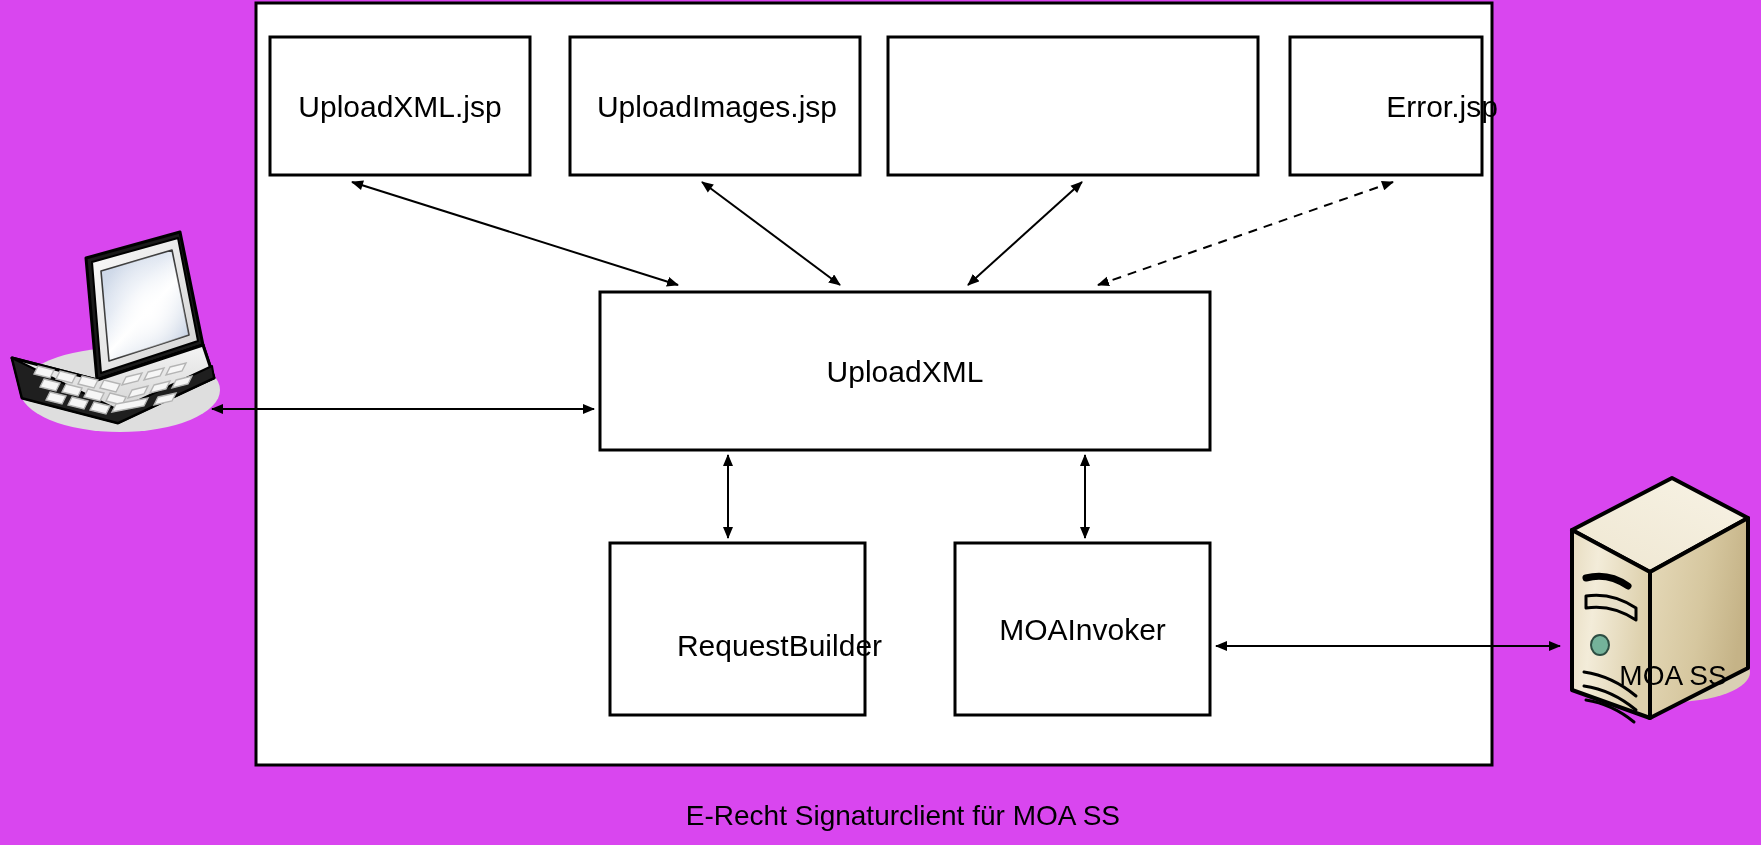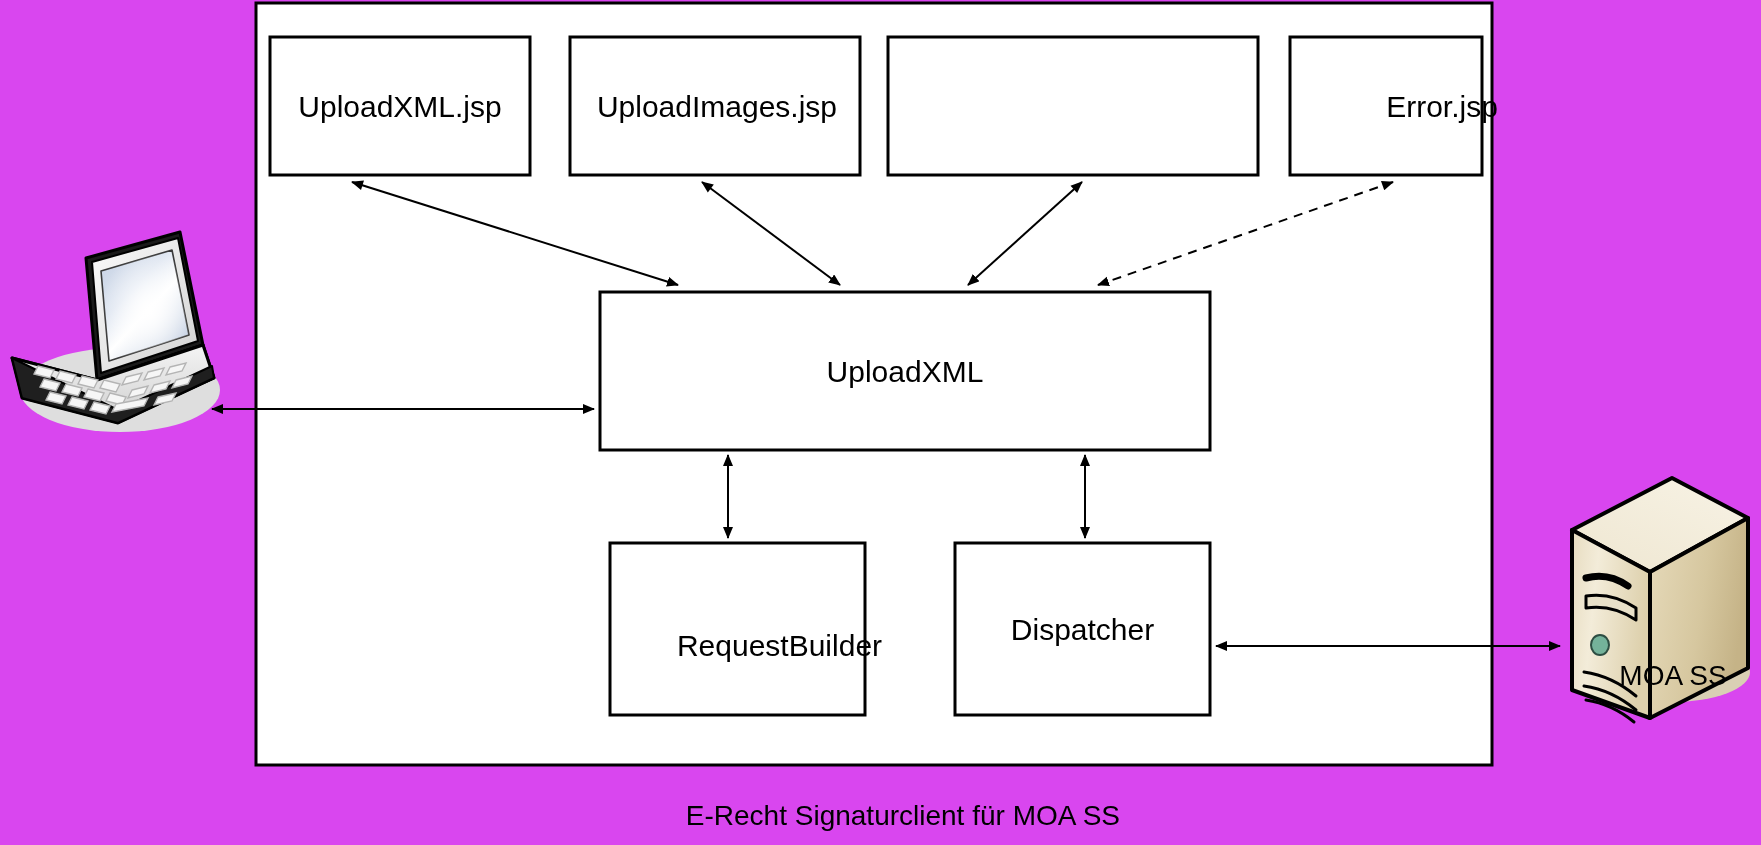--- a/index.html
+++ b/index.html
@@ -199,20 +199,20 @@
 
   <div class="node-label" style="left:570px; top:37px; width:294px; height:138px;">UploadImages.jsp</div>
 
 
   <div class="node-label" style="left:1346px; top:37px; width:192px; height:138px;">Error.jsp</div>
 
   <div class="node-label" style="left:600px; top:292px; width:610px; height:158px;">UploadXML</div>
 
   <div class="node-label" style="left:624px; top:543px; width:255px; height:204px;margin-left:28px;">RequestBuilder</div>
 
-  <div class="node-label" style="left:955px; top:543px; width:255px; height:172px;">Dispatcher</div>
+  <div class="node-label" style="left:955px; top:543px; width:255px; height:172px;">MOAInvoker</div>
 
 
   <div class="actor-label" style="left:1578px; top:660px; width:190px;">MOA SS</div>
 
   <div class="caption" style="left:560px; top:800px; width:560px;">E-Recht Signaturclient für MOA SS</div>
 
 </div>
 
 </body></html>

